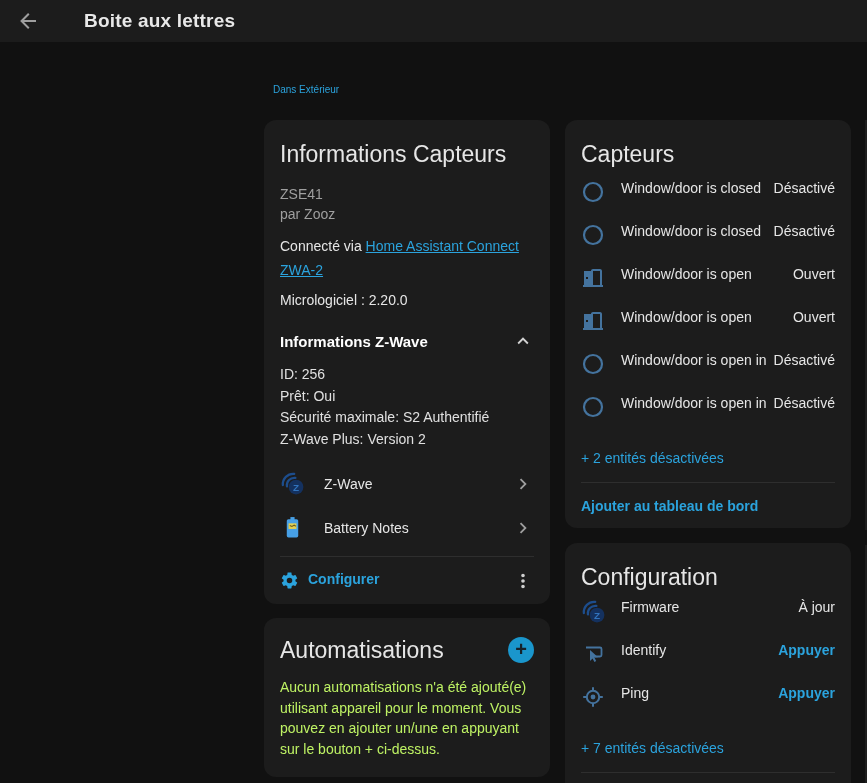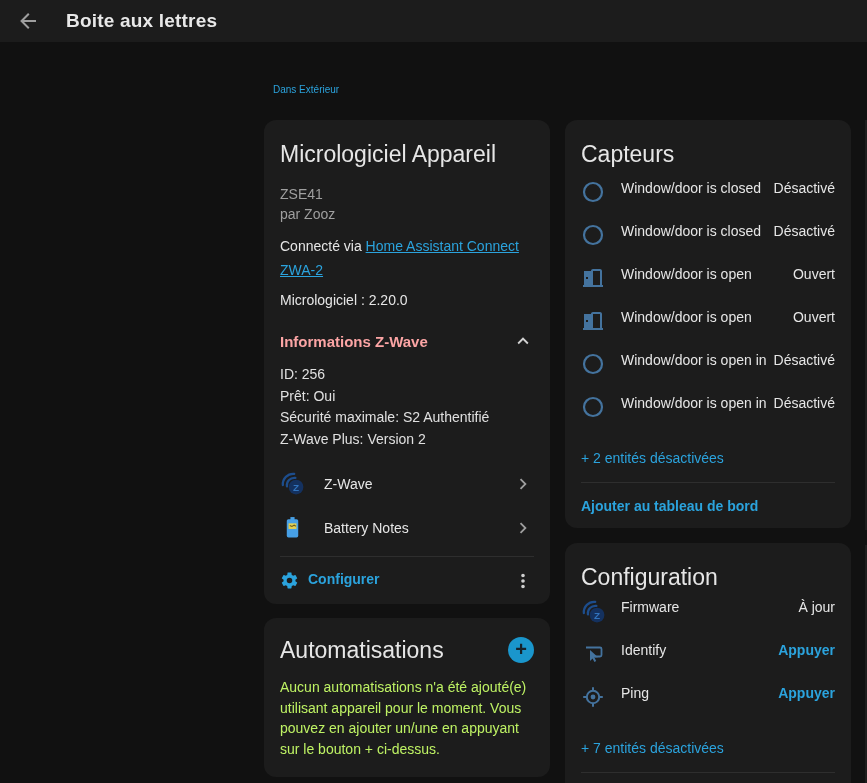--- a/index.html
+++ b/index.html
@@ -9,21 +9,21 @@
     font-family:"Liberation Sans","DejaVu Sans",sans-serif;
     color:#e3e3e3;
     position:relative;
   }
   
   .appbar {
     position:absolute; left:0; top:0; width:867px; height:42px;
     background:#1c1c1c; display:flex; align-items:center; padding:0 16px;
   }
   .back-btn { width:24px; height:24px; color:#9e9e9e; cursor:pointer; flex:0 0 auto; }
-  .appbar-title { margin-left:26px; font-size:19px; font-weight:700; color:#e8e8e8; letter-spacing:.2px; }
+  .appbar-title { margin-left:44px; font-size:19px; font-weight:700; color:#e8e8e8; letter-spacing:.2px; }
 
   
   .breadcrumb {
     position:absolute; left:273px; top:84px;
     font-size:10px; font-weight:500; color:var(--accent); cursor:pointer;
   }
 
   :root { --accent:#2ba3dd; --icon-blue:#44739e; --card:#1c1c1c; --divider:#2e2e2e;
           --text:#e3e3e3; --text2:#9f9f9f; }
 
@@ -35,21 +35,21 @@
   .card-title { font-size:23px; line-height:28px; font-weight:400; color:#e6e6e6; }
 
   
   .card-device { padding:20px 16px 0 16px; }
   .model-line { font-size:14px; line-height:20px; color:var(--text2); }
   .model-block { margin-top:16px; }
   .connected { margin-top:10px; font-size:14px; line-height:24px; font-weight:500; color:#e6e6e6; }
   .connected a { color:var(--accent); text-decoration:underline; font-weight:500; cursor:pointer; }
   .firmware { margin-top:8px; font-size:14px; font-weight:500; line-height:20px; color:#e6e6e6; }
   .zw-header { margin-top:20px; display:flex; justify-content:space-between; align-items:center; cursor:pointer; }
-  .zw-header-label { font-size:15px; font-weight:600; color:#fca5a5; }
+  .zw-header-label { font-size:15px; font-weight:600; color:#ffffff; }
   .chevron-up { width:22px; height:22px; color:#d2d2d2; }
   .zw-lines { margin-top:12px; }
   .zw-lines div { font-size:14px; line-height:21.5px; color:#e0e0e0; }
   .nav-rows { margin-top:12px; }
   .nav-row { height:44px; display:flex; align-items:center; cursor:pointer; }
   .nav-row .row-icon { width:26px; height:26px; flex:0 0 auto; }
   .nav-row .row-label { margin-left:18px; font-size:14px; color:#e6e6e6; flex:1; }
   .chevron-right { width:22px; height:22px; color:#9e9e9e; }
   .card-footer { border-top:1px solid var(--divider); margin-top:6px; height:48px;
                  display:flex; align-items:center; justify-content:space-between; }
@@ -100,21 +100,21 @@
   <div class="appbar-title">Boite aux lettres</div>
 </div>
 
 <div class="breadcrumb">Dans Extérieur</div>
 
 <div class="columns">
 
   <div class="col">
 
     <div class="card card-device">
-      <div class="card-title">Micrologiciel Appareil</div>
+      <div class="card-title">Informations Capteurs</div>
 
       <div class="model-block">
         <div class="model-line">ZSE41</div>
         <div class="model-line">par Zooz</div>
       </div>
 
       <div class="connected">
         <span>Connecté via </span><a>Home Assistant Connect ZWA-2</a>
       </div>
 

